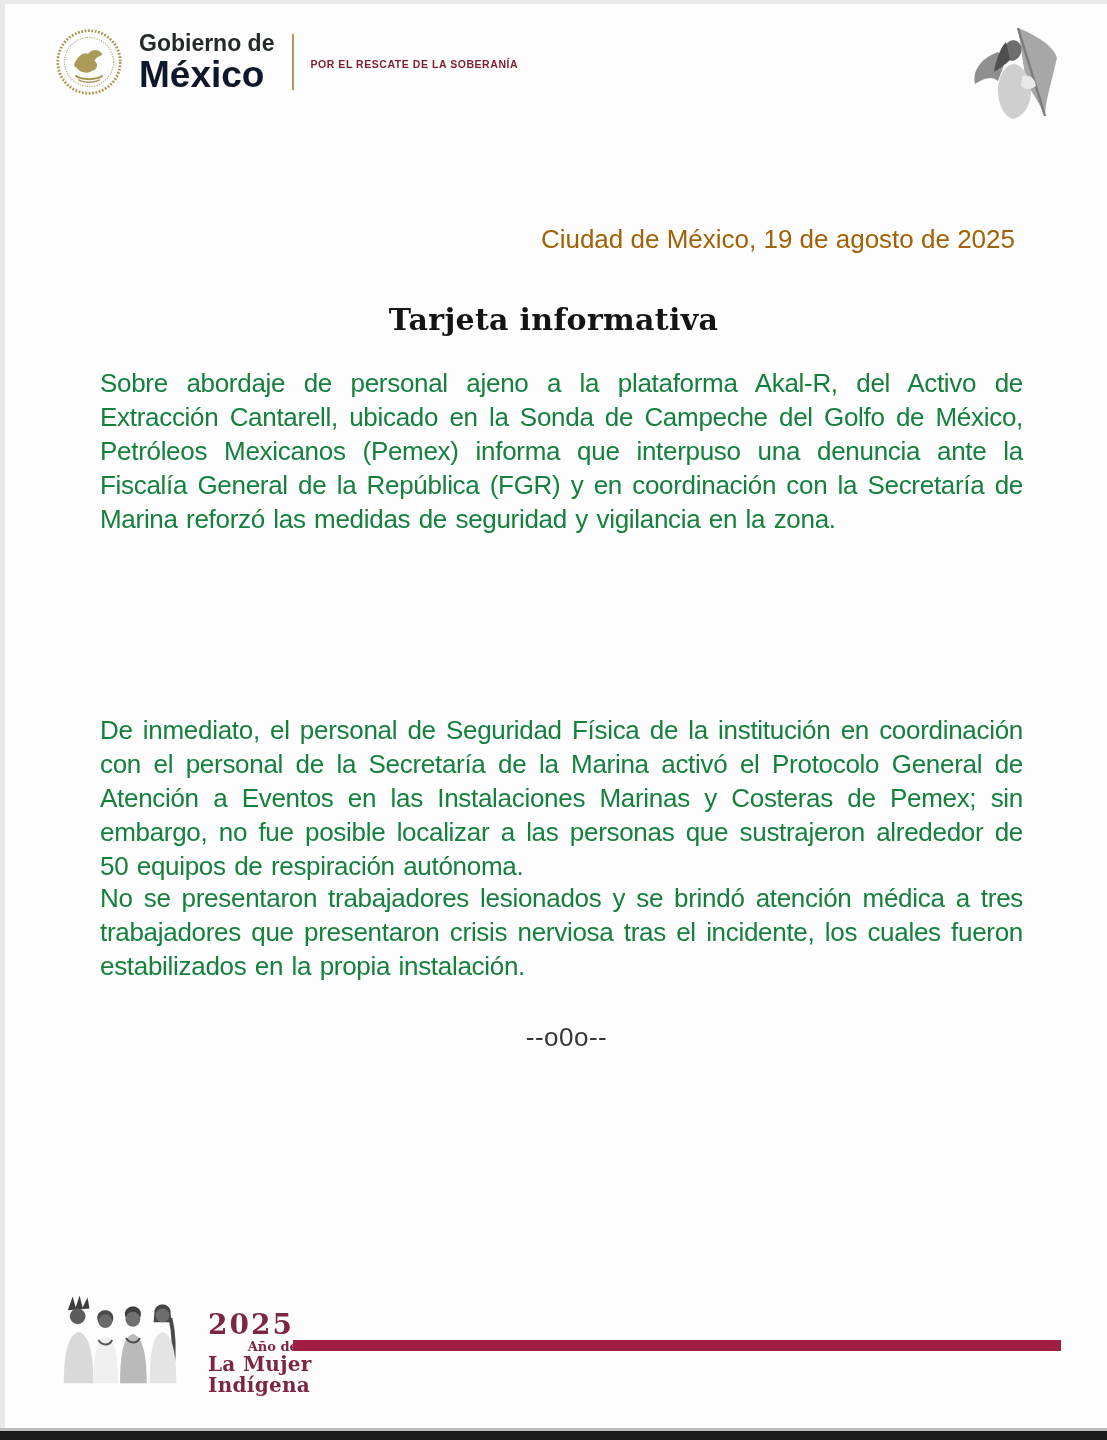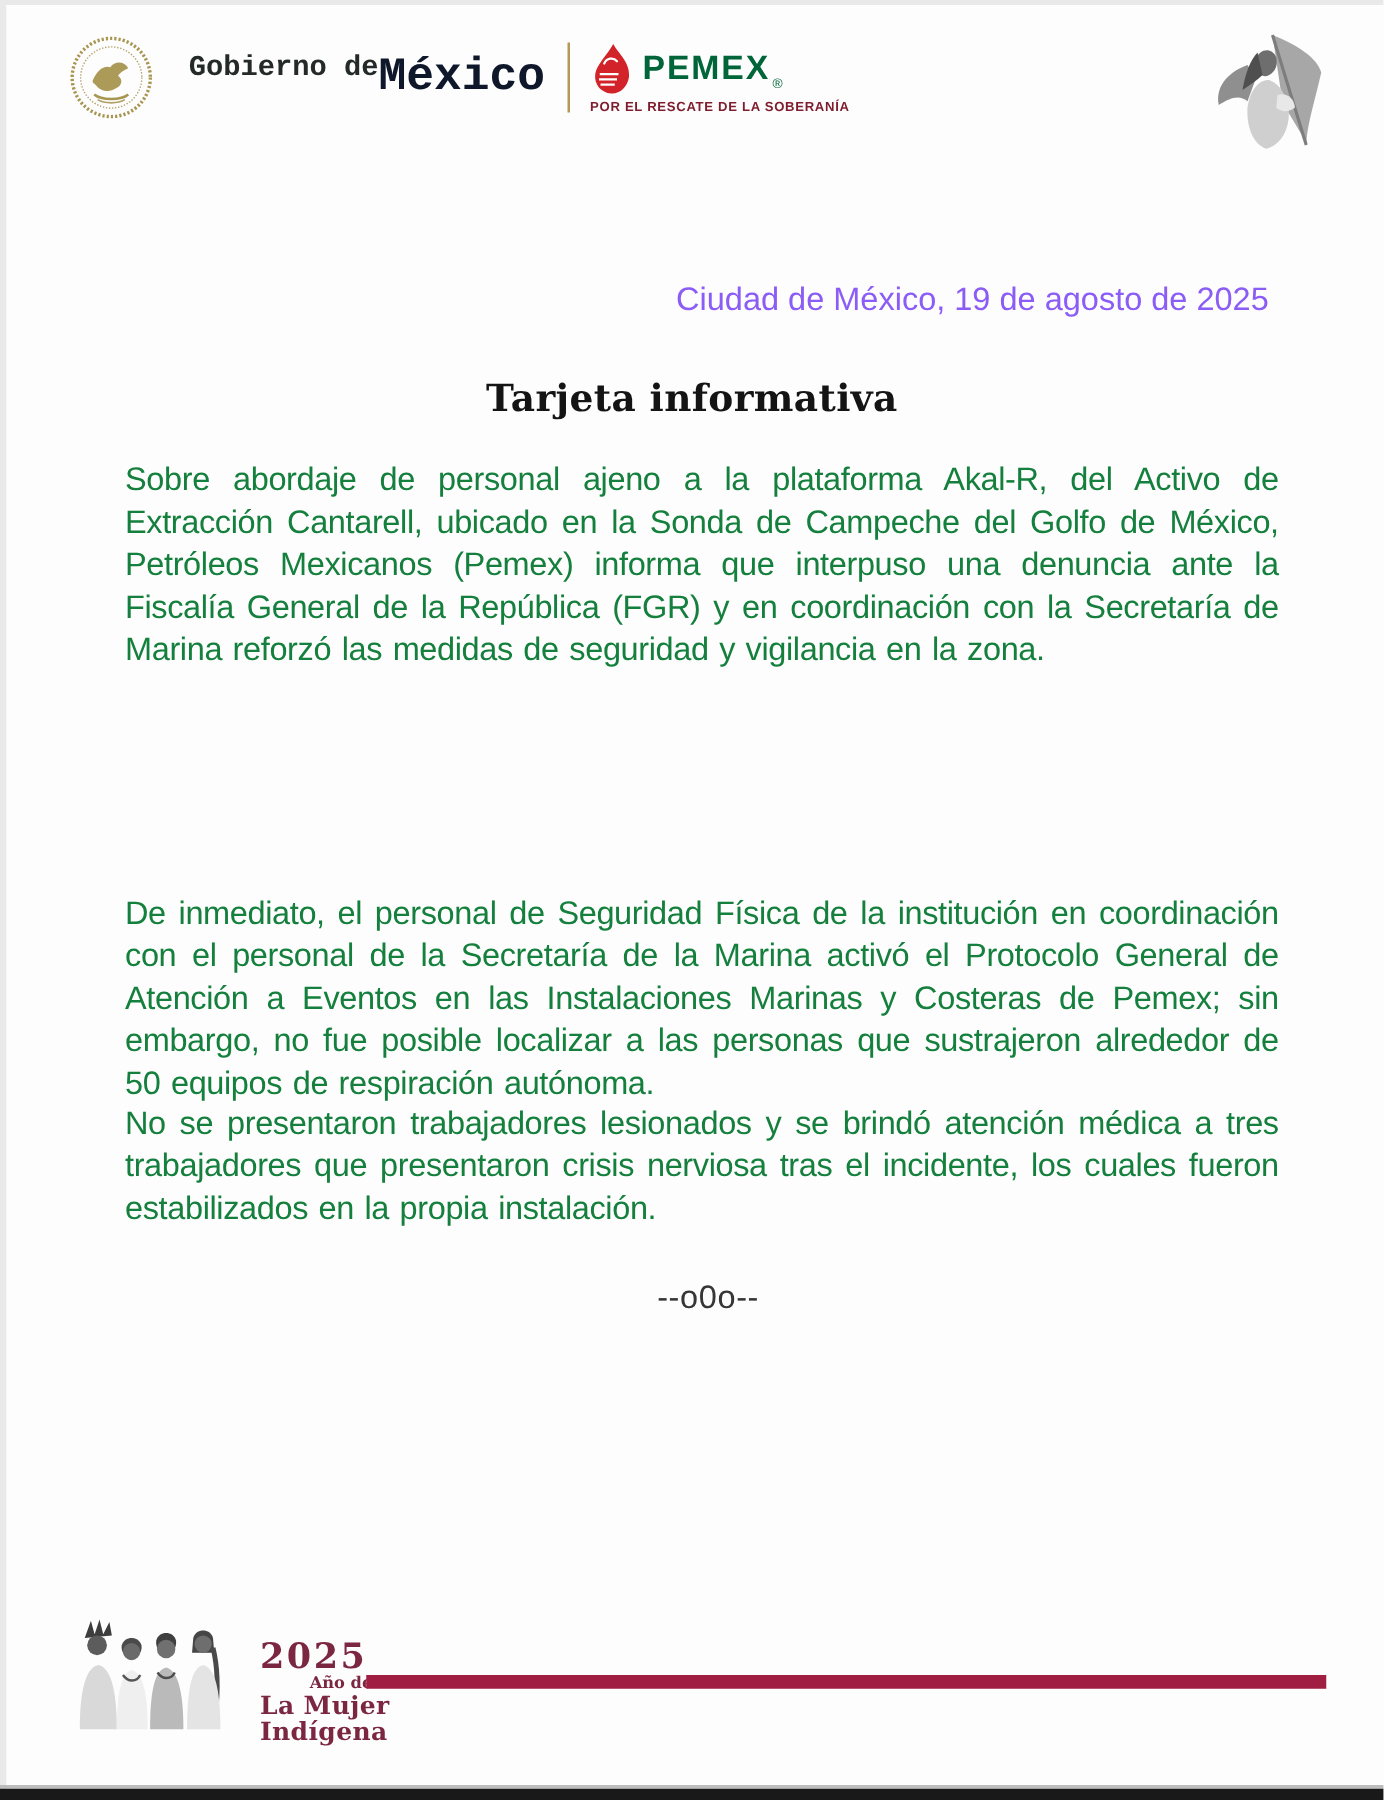--- a/index.html
+++ b/index.html
@@ -12,35 +12,35 @@
   }
   
   .edge-left{position:absolute;left:0;top:0;width:5px;height:1440px;background:#e9e9e9;}
   .edge-top{position:absolute;left:0;top:0;width:1107px;height:4px;background:#e9e9e9;}
   .edge-bottom-gray{position:absolute;left:0;bottom:9px;width:1107px;height:3px;background:#bdbdbd;}
   .edge-bottom-dark{position:absolute;left:0;bottom:0;width:1107px;height:9px;background:#191919;}
 
   
   .logo-row{position:absolute;left:55px;top:26px;display:flex;align-items:center;}
   .seal{width:68px;height:72px;}
-  .gov-text{display:flex;flex-direction:row;margin-left:28px;font-family:Liberation Mono, monospace;}
+  .gov-text{display:flex;flex-direction:column;margin-left:16px;font-family:Liberation Sans, sans-serif;}
   .gov-line1{font-size:23px;font-weight:700;color:#232a28;line-height:1;}
   .gov-line2{font-size:37px;font-weight:700;color:#0f172a;line-height:1;margin-top:1px;}
   .logo-divider{width:2px;height:56px;background:#b59a57;margin:0 16px 0 18px;}
   .pemex-block{display:flex;flex-direction:column;align-items:flex-start;}
   .pemex-top{display:flex;align-items:center;}
   .pemex-drop{width:36px;height:44px;}
   .pemex-word{font-size:27px;font-weight:700;letter-spacing:1.5px;color:#00663a;margin-left:6px;}
   .pemex-reg{font-size:11px;color:#00663a;margin-left:2px;align-self:flex-end;padding-bottom:4px;}
   .pemex-tagline{font-size:10.5px;font-weight:700;letter-spacing:0.55px;color:#7e1d2d;margin-top:3px;}
   .flag-woman{position:absolute;left:956px;top:24px;width:120px;height:102px;}
 
   
   .date-line{position:absolute;left:100px;top:224px;width:915px;text-align:right;
-    font-size:26px;color:#8b5cf6;}
+    font-size:26px;color:#a16207;}
   .doc-title{position:absolute;left:0;top:302px;width:1107px;margin:0;text-align:center;
     font-family:"DejaVu Serif",serif;font-weight:700;font-size:30px;color:#141414;letter-spacing:0.3px;}
   .para{position:absolute;left:100px;width:923px;margin:0;text-align:justify;
     font-size:26px;line-height:34px;color:#15803d;letter-spacing:-0.3px;word-spacing:1.5px;}
   .p1{top:366px;} .p2{top:576px;} .p3{top:713px;} .p4{top:881px;}
   .separator{position:absolute;left:0;top:1022px;width:1107px;text-align:center;
     font-size:26px;color:#363636;letter-spacing:0.5px;margin-left:13px;}
 
   
   .women-art{position:absolute;left:52px;top:1288px;width:148px;height:98px;}
@@ -68,31 +68,20 @@
     </svg>
 
     <div class="gov-text">
       <span class="gov-line1">Gobierno de</span>
       <span class="gov-line2">México</span>
     </div>
 
     <div class="logo-divider"></div>
 
     <div class="pemex-block">
-      <div class="pemex-top">
-        <svg class="pemex-drop" viewBox="0 0 60 72">
-          <path d="M31,3 C38,16 54,28 52,47 C50,61 39,70 28,69 C15,68 5,57 7,43 C9,30 23,18 31,3 Z" fill="#d2232a"></path>
-          <path d="M36,26 C31,20 22,22 19,29" fill="none" stroke="#ffffff" stroke-width="3" stroke-linecap="round"></path>
-          <path d="M13,43 L38,43" stroke="#ffffff" stroke-width="3"></path>
-          <path d="M12,50 L36,50" stroke="#ffffff" stroke-width="3"></path>
-          <path d="M14,57 L33,57" stroke="#ffffff" stroke-width="3"></path>
-        </svg>
-        <span class="pemex-word">PEMEX</span>
-        <span class="pemex-reg">®</span>
-      </div>
       <div class="pemex-tagline">POR EL RESCATE DE LA SOBERANÍA</div>
     </div>
   </div>
 
   <svg class="flag-woman" viewBox="0 0 120 102">
     <path d="M62,4 C80,11 98,22 101,34 C96,56 90,75 89,90 L70,58 L62,4 Z" fill="#a7a7a7"></path>
     <path d="M62,4 L89,92" stroke="#7d7d7d" stroke-width="2.5"></path>
     <path d="M42,28 C28,33 16,44 19,60 C27,55 35,51 42,57 L49,38 Z" fill="#8f8f8f"></path>
     <path d="M48,24 C52,14 62,14 65,22 C67,30 62,36 56,37 C50,36 46,31 48,24 Z" fill="#6e6e6e"></path>
     <path d="M50,18 C44,24 40,36 38,48 C44,44 50,40 54,36 Z" fill="#4f4f4f"></path>

